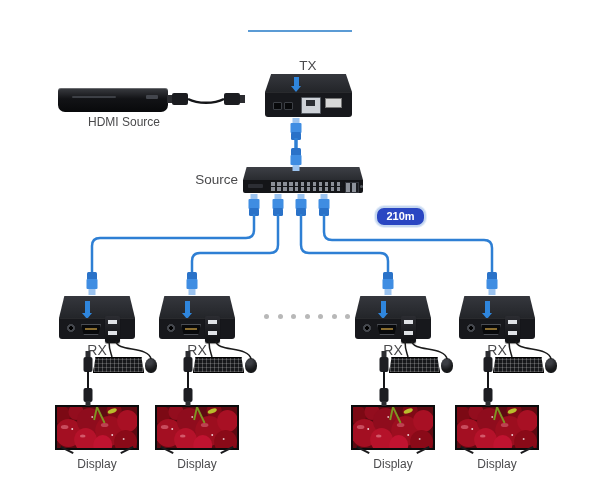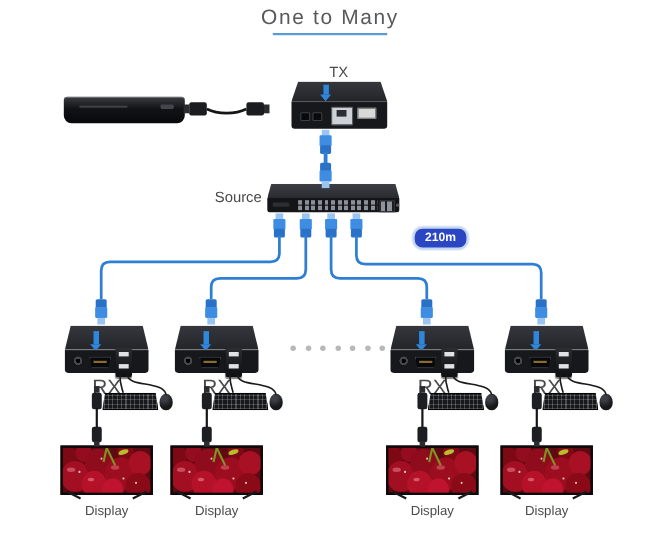--- a/index.html
+++ b/index.html
@@ -57,21 +57,21 @@
   #dots span{width:5px;height:5px;border-radius:50%;background:#b8b8b8;display:block;}
   
   .rxcol{position:absolute;top:260px;width:130px;height:234px;}
   .rxcol .extbox{left:27px;top:36px;width:76px;}
   .rxcol .ext-top{height:22px;}
   .rxcol .ext-front{height:21px;}
   .rxcol .bluearrow{left:26px;top:5px;height:11px;}
   .rxcol .dcport{left:8px;top:6px;}
   .rxcol .hdmiport{left:22px;top:6px;width:18px;}
   .rxcol .usbblock{left:46px;top:20px;}
-  .rxlabel{left:0;width:130px;top:82px;font-size:19px;}
+  .rxlabel{left:0;width:130px;top:82px;font-size:14px;}
   .kb{position:absolute;left:61px;top:97px;width:49px;height:14px;background-color:#17181b;
       border:1px solid #000;clip-path:polygon(5% 0,95% 0,100% 100%,0 100%);
       background-image:repeating-linear-gradient(90deg,rgba(255,255,255,.22) 0 1px,transparent 1px 4px),
                        repeating-linear-gradient(0deg,rgba(255,255,255,.18) 0 1px,transparent 1px 4px);}
   .mouse{position:absolute;left:113px;top:98px;width:12px;height:15px;border-radius:50% 50% 46% 46%;
          background:radial-gradient(circle at 35% 25%,#3c3e44 0 20%,#17181a 60%);}
   .tv{position:absolute;left:23px;top:145px;width:80px;height:41px;border:2px solid #0b0b0c;background:#2a0307;}
   .tv svg{display:block;width:100%;height:100%;}
   .tvfoot{position:absolute;width:14px;height:2px;background:#1a1a1c;top:189px;}
   .tvfoot.l{left:28px;transform:rotate(27deg);}
@@ -126,27 +126,27 @@
         <path d="M19,341 C19,352 52,346 54,359" stroke="#1a1a1a" stroke-width="1.5" fill="none"></path>
         <rect x="-11.5" y="351" width="5" height="6" fill="#2b2c30"></rect>
         <rect x="-13.5" y="357" width="9" height="15" rx="2" fill="#1d1e22"></rect>
         <path d="M-9,371 L-9,390" stroke="#141518" stroke-width="2" fill="none"></path>
         <rect x="-13.5" y="388" width="9" height="14" rx="2" fill="#1d1e22"></rect>
         <rect x="-11.5" y="401" width="5" height="5" fill="#2b2c30"></rect>
       </g>
     </defs>
   </svg>
 
-  <div id="title">One to Many</div>
   <div id="title-underline"></div>
 
   <div id="bd">
     <span class="slot"></span>
     <span class="win"></span>
   </div>
+  <div class="lbl" style="left:64px;top:115px;width:120px;">HDMI Source</div>
 
   <div class="lbl" style="left:278px;top:58px;width:60px;font-size:13.5px;">TX</div>
   <div class="extbox" style="left:265px;top:74px;width:87px;">
     <div class="ext-top" style="height:18px;">
       <div class="bluearrow" style="left:29px;top:3px;height:9px;"></div>
     </div>
     <div class="ext-front" style="height:25px;">
       <span class="smallport" style="left:8px;top:10px;"></span>
       <span class="smallport" style="left:19px;top:10px;"></span>
       <span class="rj45" style="left:36px;top:5px;"></span>

